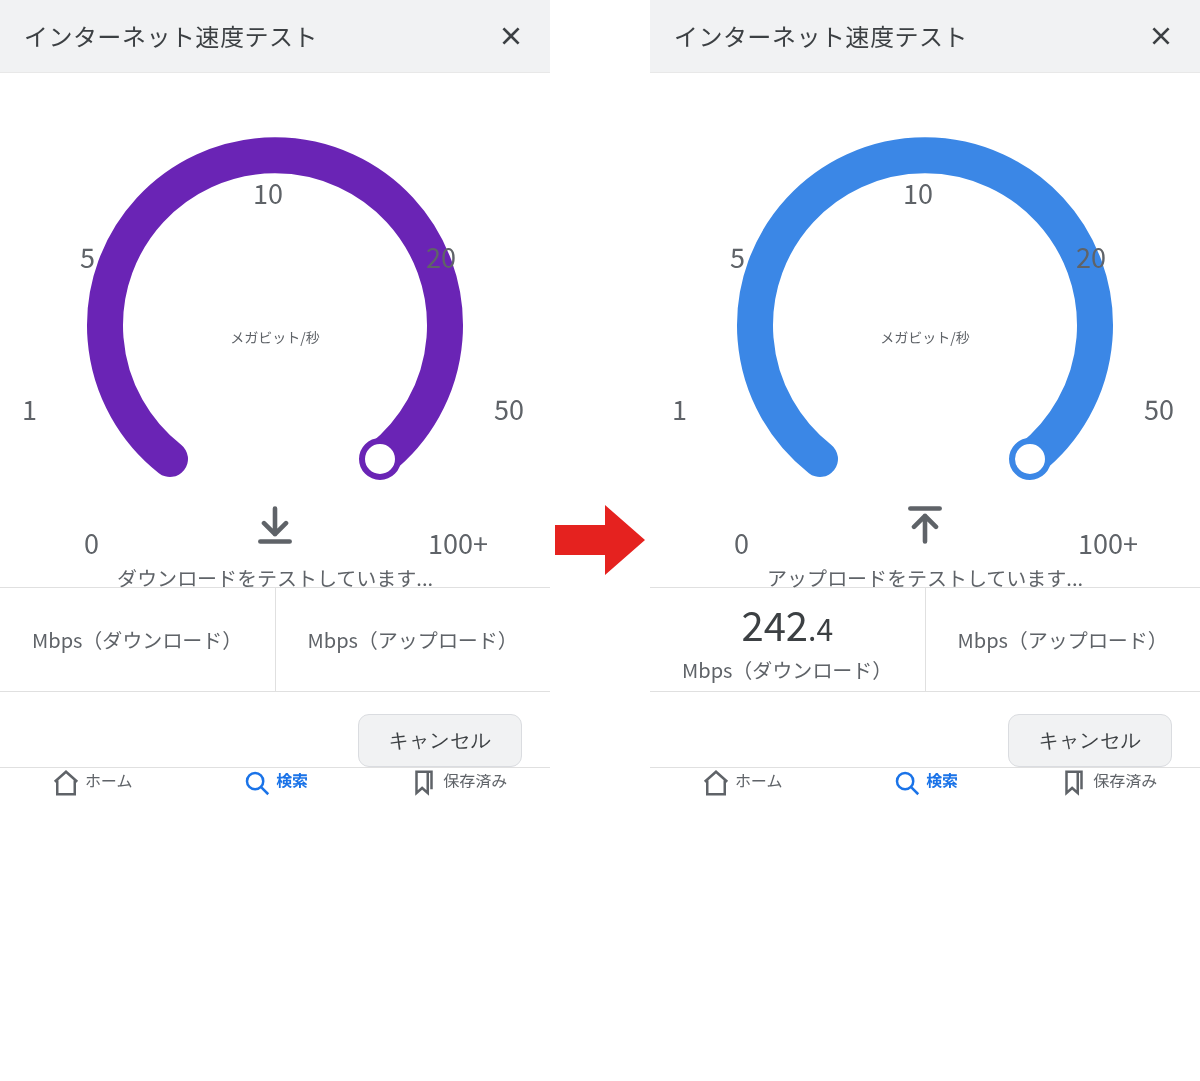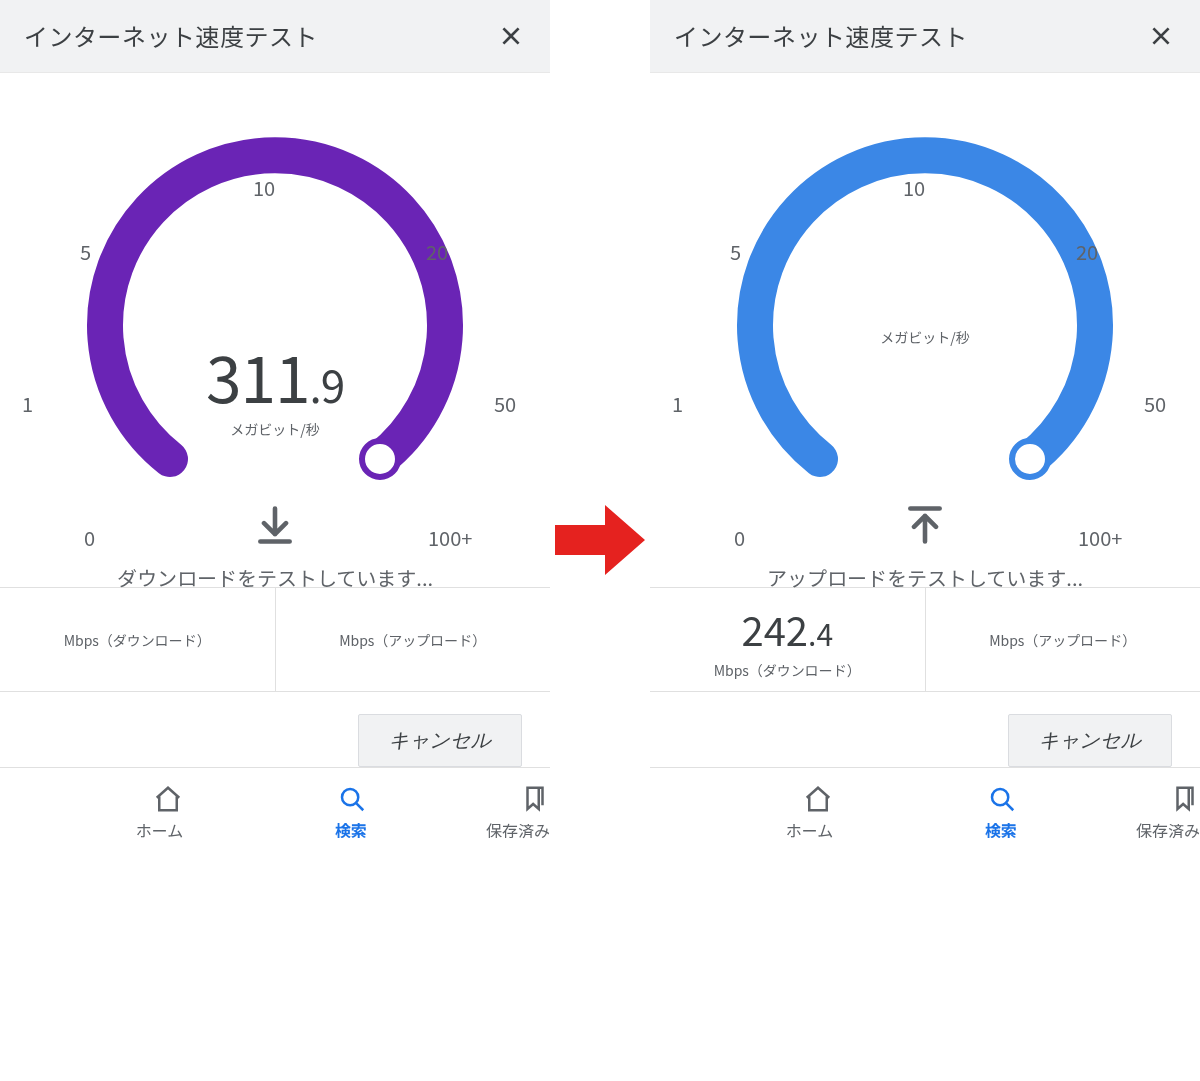--- a/index.html
+++ b/index.html
@@ -10,43 +10,43 @@
   .arrow-wrap { position:absolute; left:0; top:490px; width:100px; height:100px; display:flex; align-items:center; justify-content:center; }
   .arrow-wrap svg { width:100px; height:100px; }
 
   .header { height:76px; background:#f1f2f3; display:flex; align-items:center; justify-content:space-between; padding:0 22px 0 24px; border-bottom:1px solid #e8e8e8;}
   .header .title { font-size:24px; color:#3c4043; letter-spacing:0.5px;}
   .header .close { width:34px; height:34px; display:flex; align-items:center; justify-content:center; cursor:pointer;}
   .header .close svg{ width:26px; height:26px; stroke:#3c4043; stroke-width:2.5;}
 
   .gauge-area{ position:relative; height:540px; }
   .gauge-svg{ position:absolute; left:50%; top:34px; transform:translateX(-50%); }
-  .tick{ position:absolute; font-size:20px; color:#5f6368; }
+  .tick{ position:absolute; font-size:27px; color:#5f6368; }
   .center-val{ position:absolute; left:50%; top:256px; transform:translateX(-50%); text-align:center; }
   .center-val .big{ font-size:64px; color:#3c4043; font-weight:400; letter-spacing:-1px;}
   .center-val .big .frac{ font-size:44px;}
   .center-val .unit{ font-size:14px; color:#5f6368; margin-top:-2px;}
   .dir-icon{ position:absolute; left:50%; top:430px; transform:translateX(-50%); }
   .dir-icon svg{ width:44px; height:44px; stroke:#5f6368; stroke-width:2.5; fill:none; stroke-linecap:round; stroke-linejoin:round;}
   .status{ position:absolute; left:0; right:0; top:490px; text-align:center; font-size:20px; color:#5f6368;}
 
   .result-row{ display:flex; border-top:1px solid #e0e0e0; border-bottom:1px solid #e0e0e0; height:110px;}
   .result-cell{ flex:1; display:flex; flex-direction:column; align-items:center; justify-content:center; }
   .result-cell+.result-cell{ border-left:1px solid #e0e0e0;}
   .result-cell .val{ font-size:40px; color:#3c4043; margin-bottom:2px;}
   .result-cell .val .frac{font-size:30px;}
-  .result-cell .lbl{ font-size:14px; color:#5f6368;}
+  .result-cell .lbl{ font-size:20px; color:#5f6368;}
 
   .cancel-row{ display:flex; justify-content:flex-end; padding:22px 28px 0 0;}
-  .cancel-btn{ background:#f1f2f3; border:1px solid #dadce0; border-radius:2px; padding:12px 30px; font-size:20px; color:#3c4043; cursor:pointer;font-style:italic;}
+  .cancel-btn{ background:#f1f2f3; border:1px solid #dadce0; border-radius:11px; padding:12px 30px; font-size:20px; color:#3c4043; cursor:pointer;}
 
   .spacer{ flex:1;}
 
   .navbar{ height:95px; border-top:1px solid #e0e0e0; display:flex; }
-  .nav-item{ flex:1; display:flex; flex-direction:column; align-items:flex-end; justify-content:center; gap:4px; cursor:pointer;}
+  .nav-item{ flex:1; display:flex; flex-direction:row; align-items:flex-start; justify-content:center; gap:4px; cursor:pointer;}
   .nav-item svg{ width:30px; height:30px; stroke:#5f6368; fill:none; stroke-width:2;}
   .nav-item .lbl{ font-size:16px; color:#5f6368;}
   .nav-item.active svg{ stroke:#1a73e8;}
   .nav-item.active .lbl{ color:#1a73e8; font-weight:700;}
 </style>
 </head>
 <body>
 
 <div class="stage">
 
@@ -67,21 +67,20 @@
       </svg>
       <div class="tick" style="left:84px; top:450px">0</div>
       <div class="tick" style="left:22px; top:316px">1</div>
       <div class="tick" style="left:80px; top:164px">5</div>
       <div class="tick" style="left:253px; top:100px">10</div>
       <div class="tick" style="left:426px; top:164px">20</div>
       <div class="tick" style="left:494px; top:316px">50</div>
       <div class="tick" style="left:428px; top:450px">100+</div>
 
       <div class="center-val">
-        <div class="big"><span>311</span><span class="frac">.9</span></div>
         <div class="unit">メガビット/秒</div>
       </div>
       <div class="dir-icon">
         <svg viewBox="0 0 24 24">
             <path d="M12 3 L12 17 M6 11 L12 17 L18 11 M4 21 L20 21"></path>
           </svg>
       </div>
       <div class="status">ダウンロードをテストしています...</div>
     </div>
 

